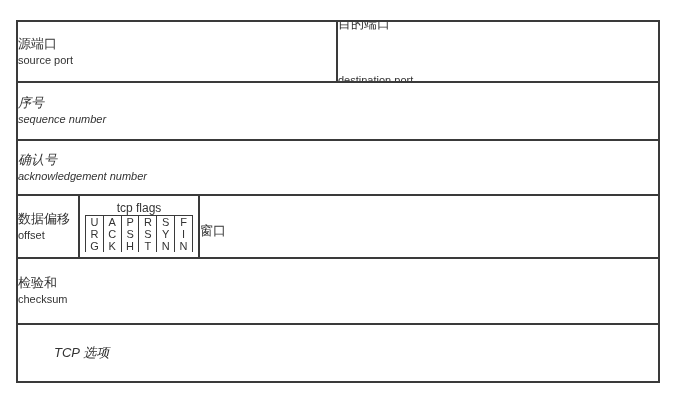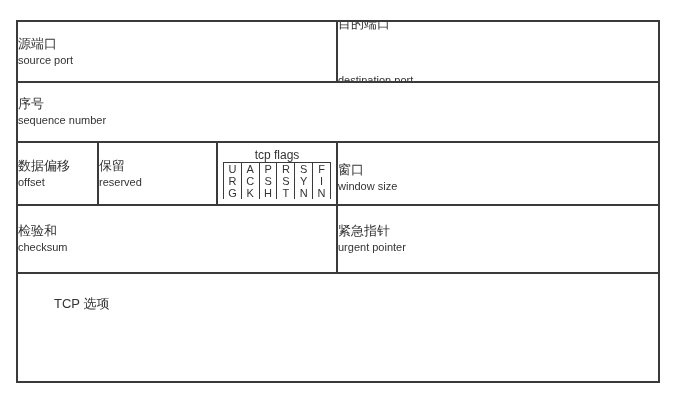--- a/index.html
+++ b/index.html
@@ -43,23 +43,23 @@
   }
   .cell:last-child{border-right:none;}
 
   .zh{font-size:13px;line-height:17px;white-space:nowrap;}
   .en{font-size:11px;line-height:17px;white-space:nowrap;}
 
   
   .c-srcport{width:320px;}
   .c-dstport{flex:1;gap:40px;}
   
-  .c-full{flex:1;}
+  .c-full{flex:1;font-style:italic;}
   
-  .c-offset{width:81px;}
+  .c-offset{width:62px;}
   .c-reserved{width:119px;}
   .c-flags{width:120px;border-right:2px solid #3a3a3a;padding:4px;justify-content:flex-start;}
   .c-window{flex:1;margin-top:8px;}
   
   .c-checksum{width:320px;}
   .c-urgent{flex:1;}
 
   .flags-wrap{
     width:100%;height:100%;
     display:flex;flex-direction:column;
@@ -111,29 +111,31 @@
     </div>
   </div>
 
   <div class="row r2">
     <div class="cell c-full">
       <div class="zh">序号</div>
       <div class="en">sequence number</div>
     </div>
   </div>
 
+  <div class="row r3">
+    <div class="cell c-full">
+      <div class="zh">确认号</div>
+      <div class="en">acknowledgement number</div>
+    </div>
+  </div>
 
   <div class="row r4">
     <div class="cell c-offset">
       <div class="zh">数据偏移</div>
       <div class="en">offset</div>
-    </div>
-    <div class="cell c-reserved">
-      <div class="zh">保留</div>
-      <div class="en">reserved</div>
     </div>
     <div class="cell c-flags">
       <div class="flags-wrap">
         <div class="flags-title">tcp flags</div>
         <div class="flags-cells">
           <div class="flag">
             <span>U</span>
             <span>R</span>
             <span>G</span>
           </div>
@@ -160,32 +162,27 @@
           <div class="flag">
             <span>F</span>
             <span>I</span>
             <span>N</span>
           </div>
         </div>
       </div>
     </div>
     <div class="cell c-window">
       <div class="zh">窗口</div>
-      <div class="en">window size</div>
     </div>
   </div>
 
   <div class="row r5">
     <div class="cell c-checksum">
       <div class="zh">检验和</div>
       <div class="en">checksum</div>
-    </div>
-    <div class="cell c-urgent">
-      <div class="zh">紧急指针</div>
-      <div class="en">urgent pointer</div>
     </div>
   </div>
 
   <div class="row r6">
     <div class="cell c-full">
       <div class="zh">TCP 选项</div>
     </div>
   </div>
 
 </div>

